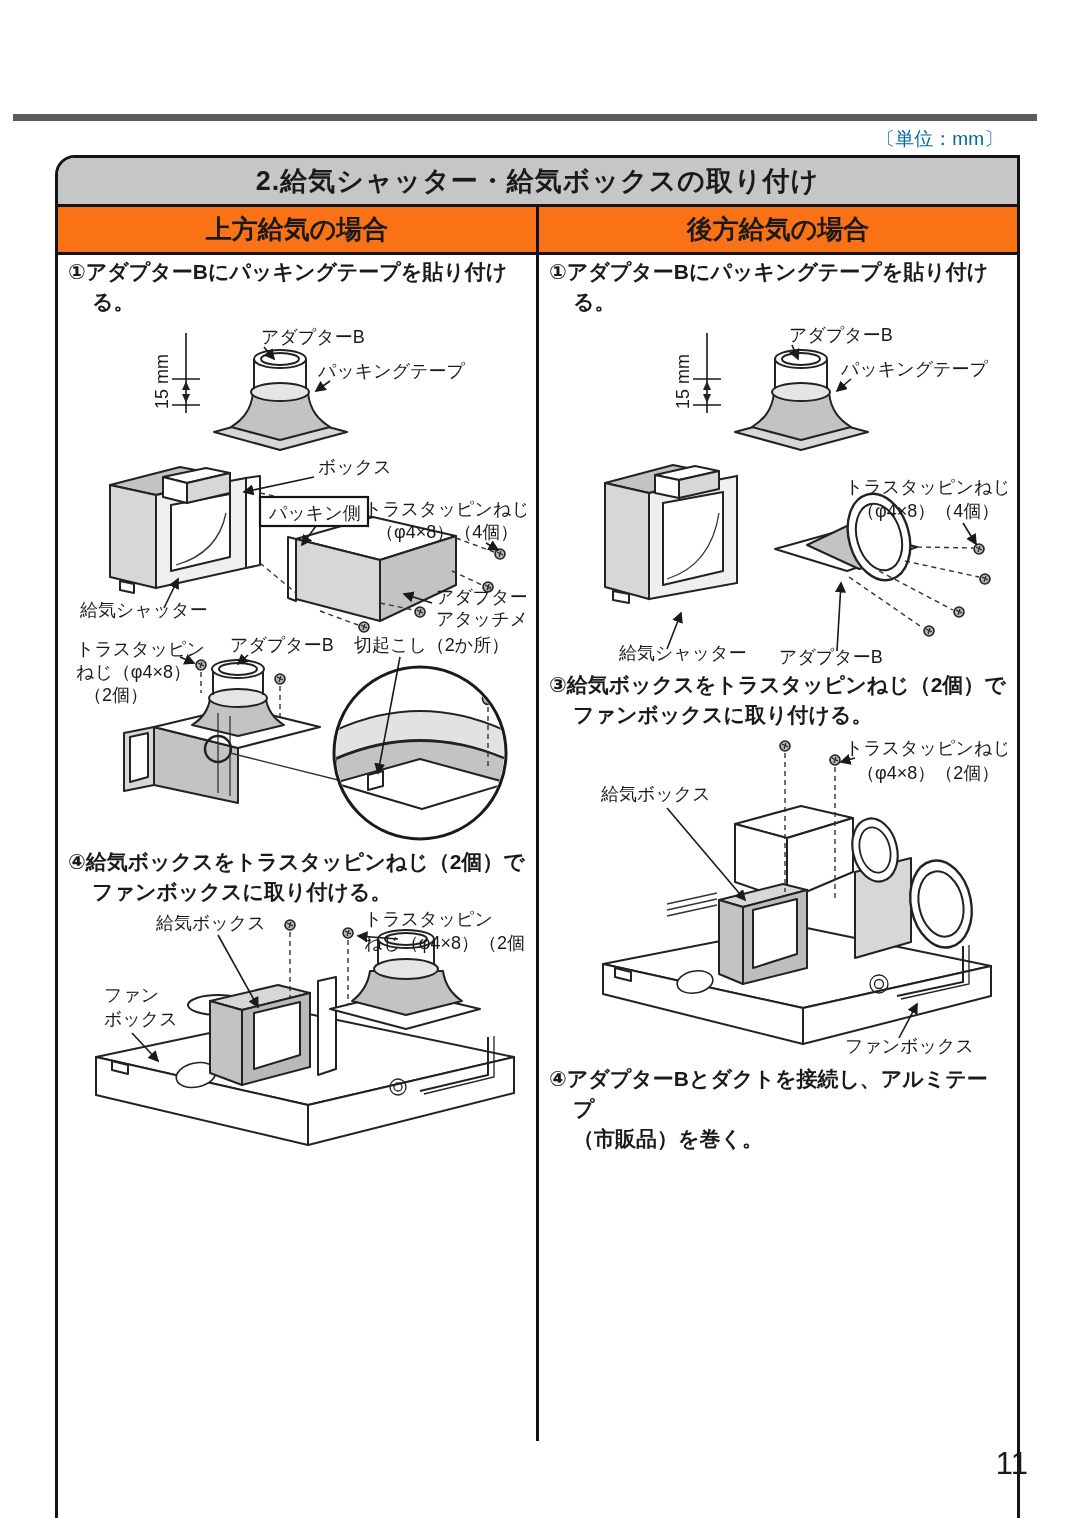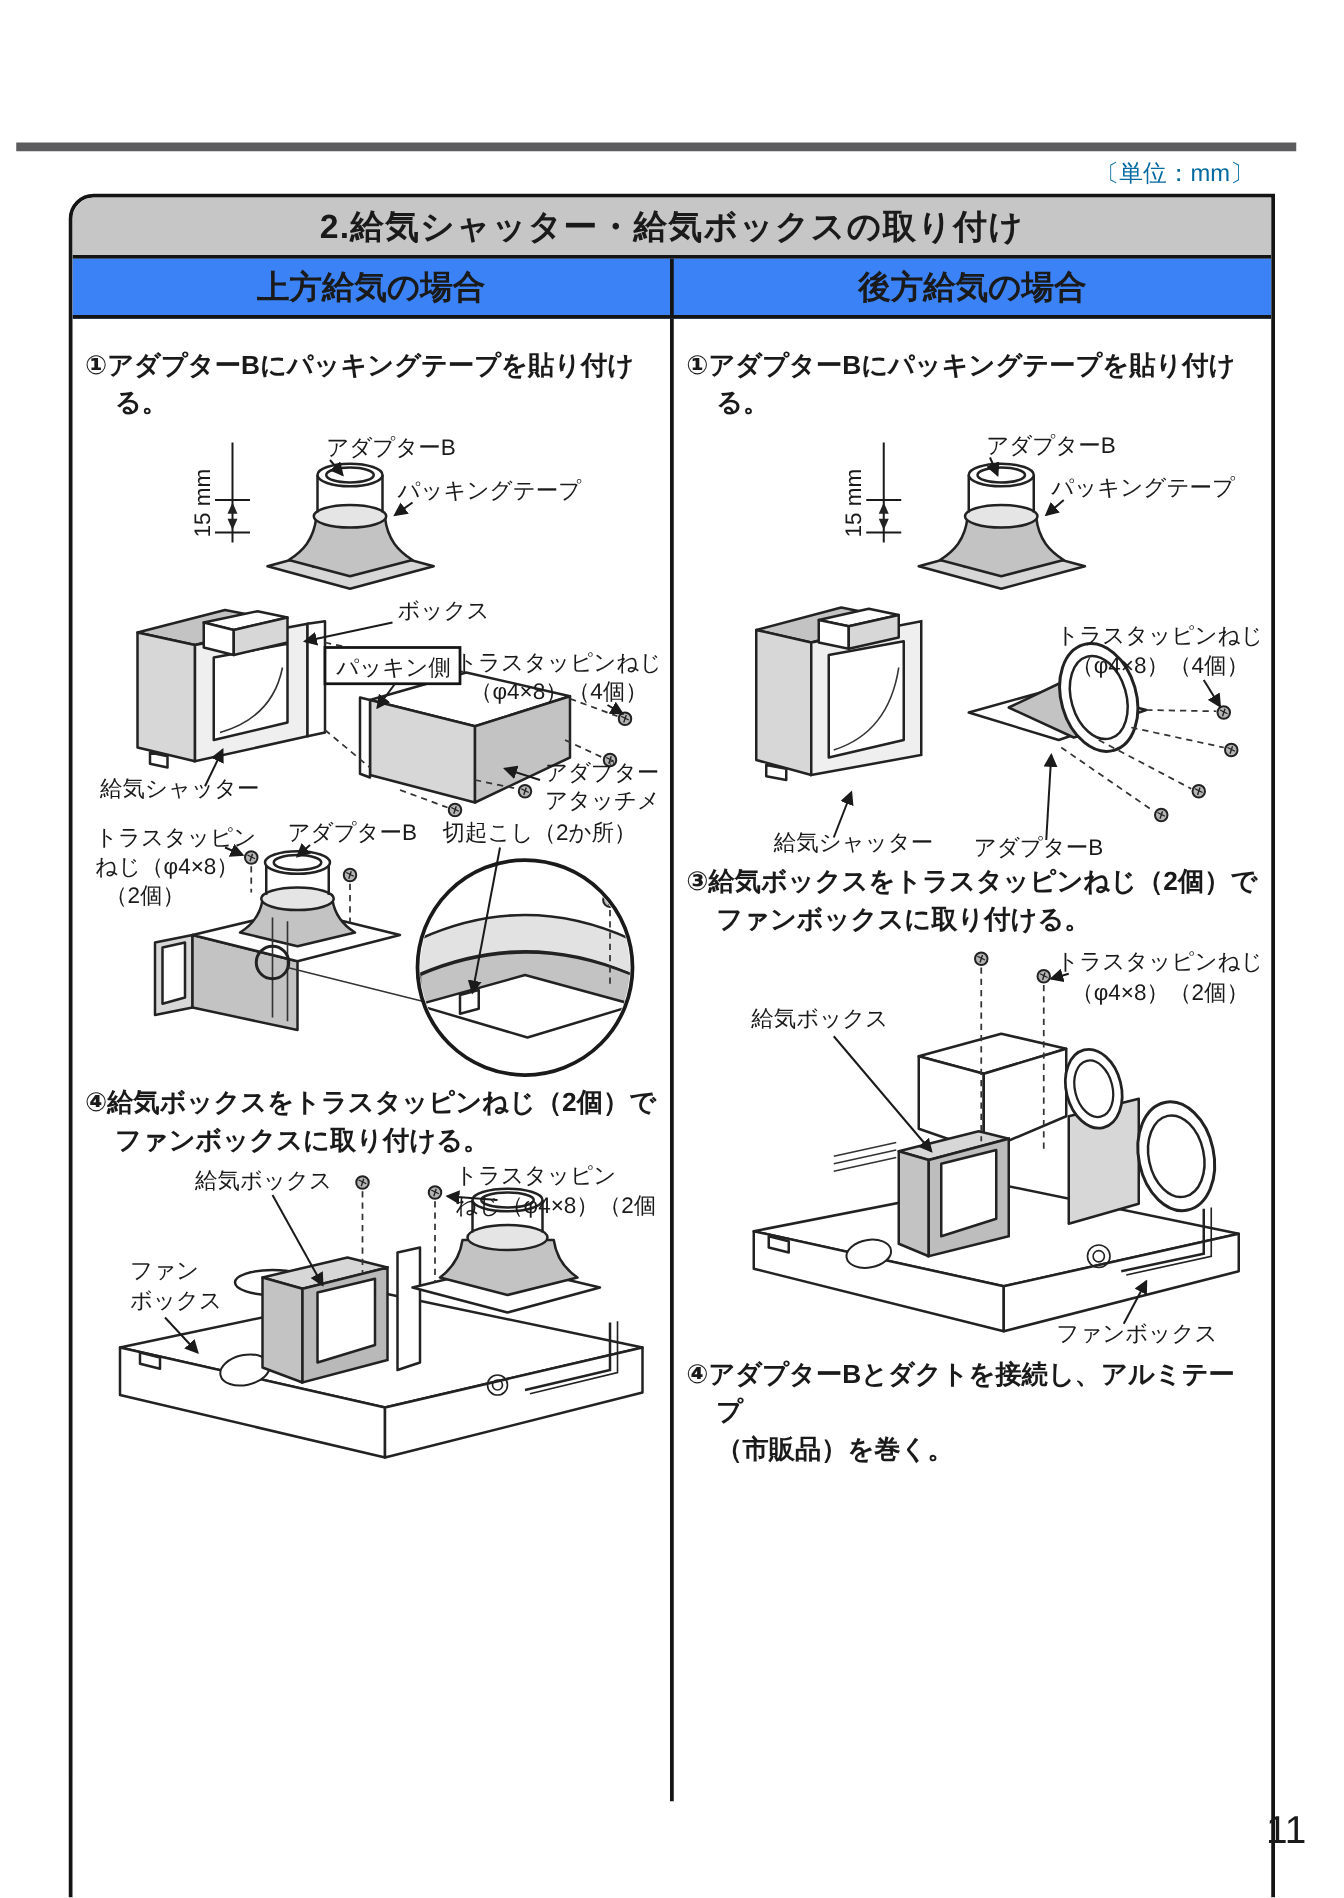--- a/index.html
+++ b/index.html
@@ -4,39 +4,39 @@
 <style>
   html,body{margin:0;padding:0;background:#ffffff;}
   .page{position:relative;width:1075px;height:1518px;background:#fff;
         font-family:"Liberation Sans","DejaVu Sans",sans-serif;color:#1a1a1a;overflow:hidden;}
   .top-rule{position:absolute;left:13px;top:114px;width:1024px;height:7px;background:#5c5c5e;}
   .unit-note{position:absolute;top:126px;right:72px;font-size:19px;color:#0369a1;}
   .sheet{position:absolute;left:55px;top:155px;width:965px;height:1500px;box-sizing:border-box;
          border:3px solid #141414;border-radius:20px 0 0 20px;overflow:hidden;background:#fff;}
   .sheet-title{height:46px;line-height:46px;background:#c6c6c6;border-bottom:3px solid #141414;
          text-align:center;font-weight:bold;font-size:27px;letter-spacing:1px;}
-  .sheet-headers{display:flex;height:45px;background:#3b82f6;border-bottom:3px solid #141414;}
+  .sheet-headers{display:flex;height:45px;background:#f97316;border-bottom:3px solid #141414;}
   .col-header{flex:1;text-align:center;font-size:26px;line-height:45px;font-weight:bold;}
   .col-header.first{border-right:3px solid #141414;}
   .sheet-body{display:flex;height:1186px;}
-  .col{flex:1;box-sizing:border-box;padding:21px 10px 0;overflow:hidden;}
+  .col{flex:1;box-sizing:border-box;padding:0 10px 0;overflow:hidden;}
   .col-left{border-right:3px solid #141414;}
   .step{font-size:21px;line-height:30px;font-weight:600;white-space:pre-line;
         padding-left:24px;text-indent:-24px;margin:2px 0;}
   svg{display:block;margin:2px auto;}
   .lbl{font-size:18px;fill:#1a1a1a;font-weight:400;}
   .ln{fill:none;stroke:#222;stroke-width:2;stroke-linejoin:round;}
   .lnthin{fill:none;stroke:#333;stroke-width:1.3;}
   .white{fill:#fff;stroke:#222;stroke-width:2;stroke-linejoin:round;}
   .fillA{fill:#d7d7d7;stroke:#222;stroke-width:2;stroke-linejoin:round;}
   .fillB{fill:#c3c3c3;stroke:#222;stroke-width:2;stroke-linejoin:round;}
   .band{fill:#e5e5e5;stroke:#222;stroke-width:2;}
   .dash{fill:none;stroke:#333;stroke-width:1.4;stroke-dasharray:5 4;}
   .ldr{fill:none;stroke:#1a1a1a;stroke-width:1.6;}
-  .page-number{position:absolute;top:1446px;right:30px;font-size:31px;color:#1a1a1a;}
+  .page-number{position:absolute;top:1446px;right:47px;font-size:31px;color:#1a1a1a;}
 </style>
 </head>
 <body>
 
 <svg width="0" height="0" style="position:absolute">
   <defs>
     <marker id="arr" viewBox="0 0 10 10" refX="8.5" refY="5" markerWidth="7" markerHeight="7" orient="auto-start-reverse">
       <path d="M0,0 L10,5 L0,10 z" fill="#1a1a1a"></path>
     </marker>
   </defs>

